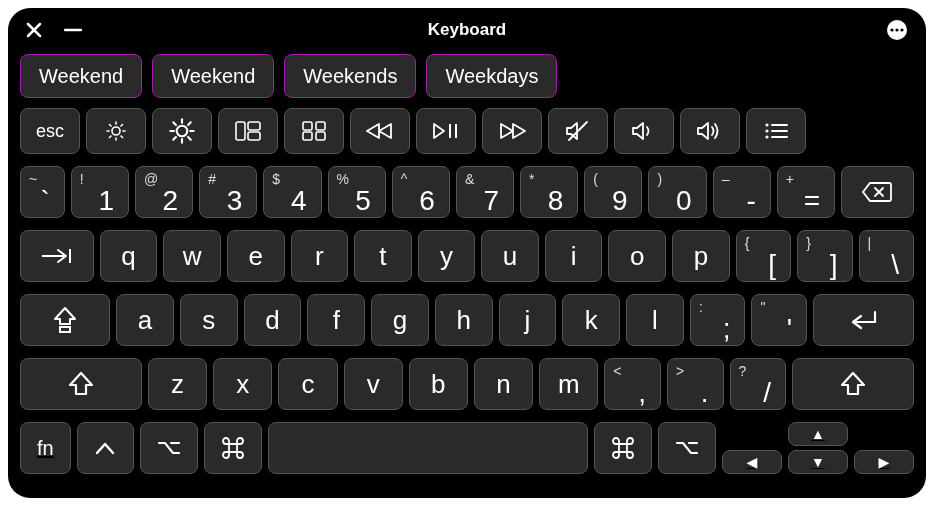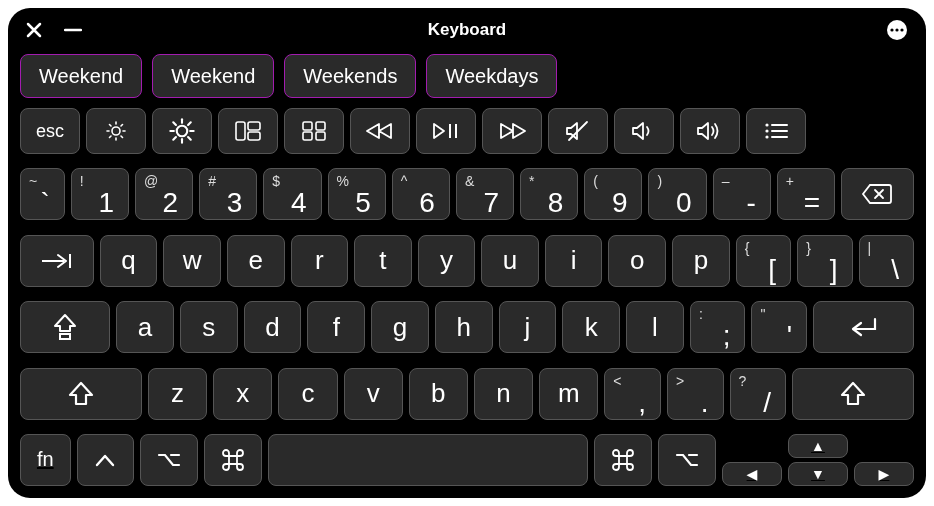--- a/index.html
+++ b/index.html
@@ -48,23 +48,22 @@
     padding: 0 18px;
     font-size: 20px;
     display: flex;
     align-items: center;
     cursor: pointer;
   }
   .kbd {
     margin-top: 10px;
     display: flex;
     flex-direction: column;
-    gap: 6px;
+    gap: 12px;
     flex: 1;
-    justify-content: space-between;
   }
   .row { display: flex; gap: 6px; }
   .key {
     background: #2a2a2a;
     border: 1px solid #555;
     border-radius: 8px;
     height: 52px;
     color: #fff;
     display: flex;
     align-items: center;

